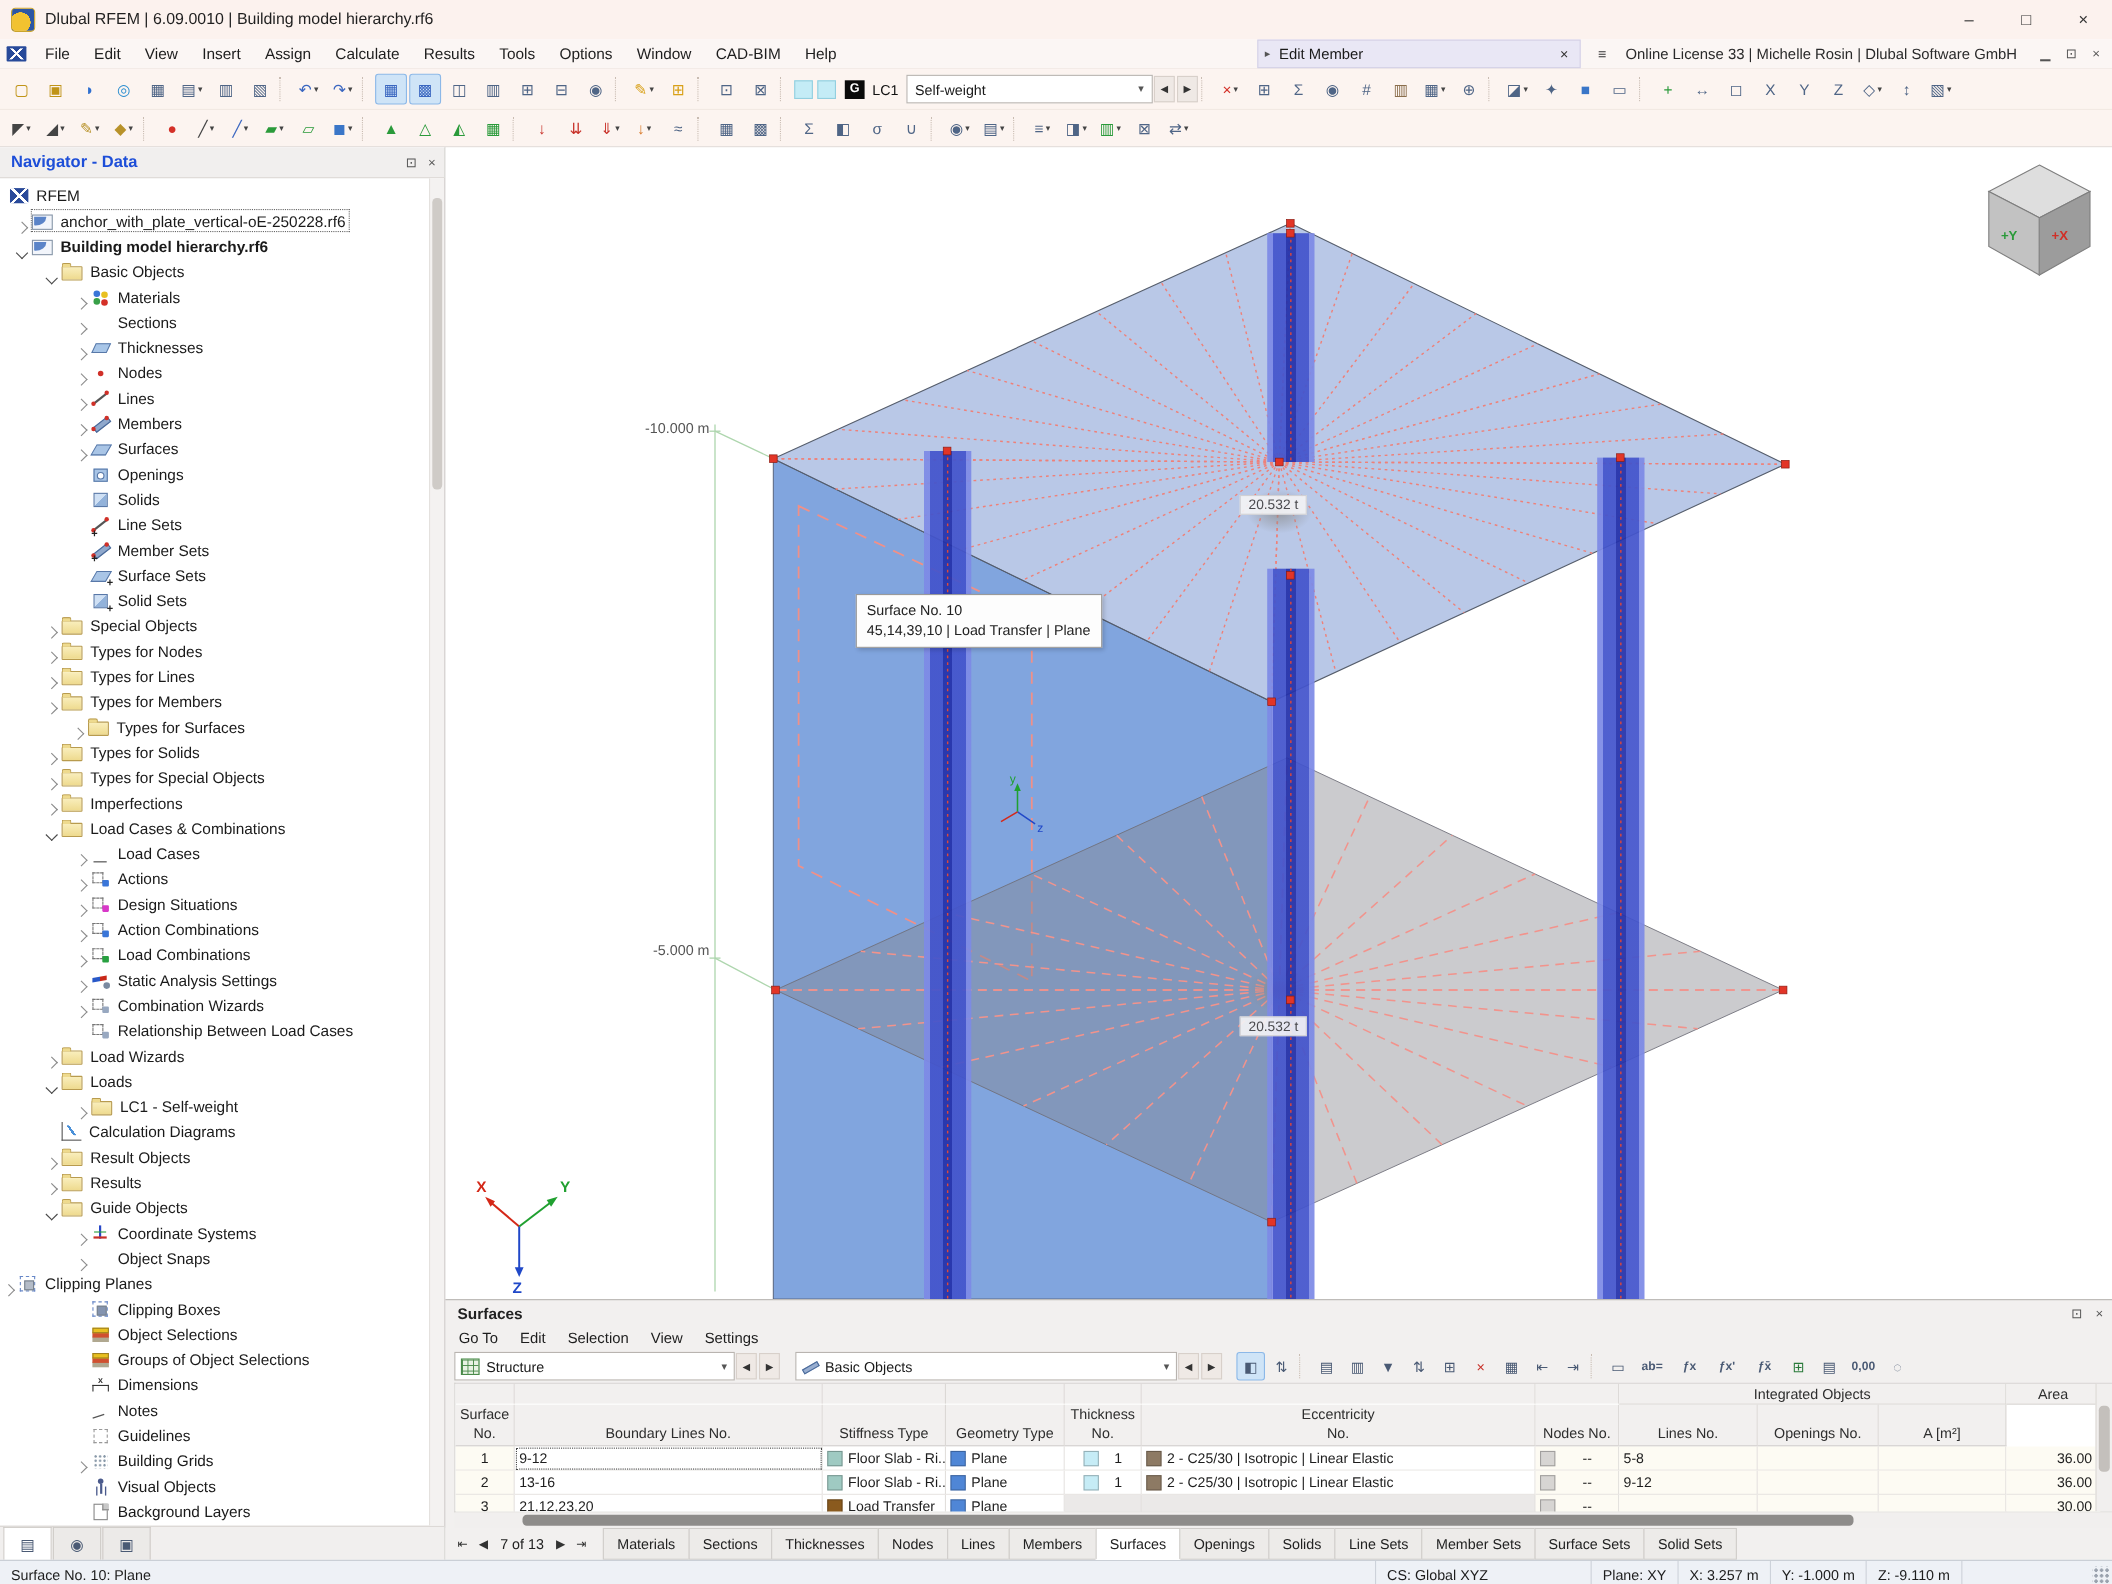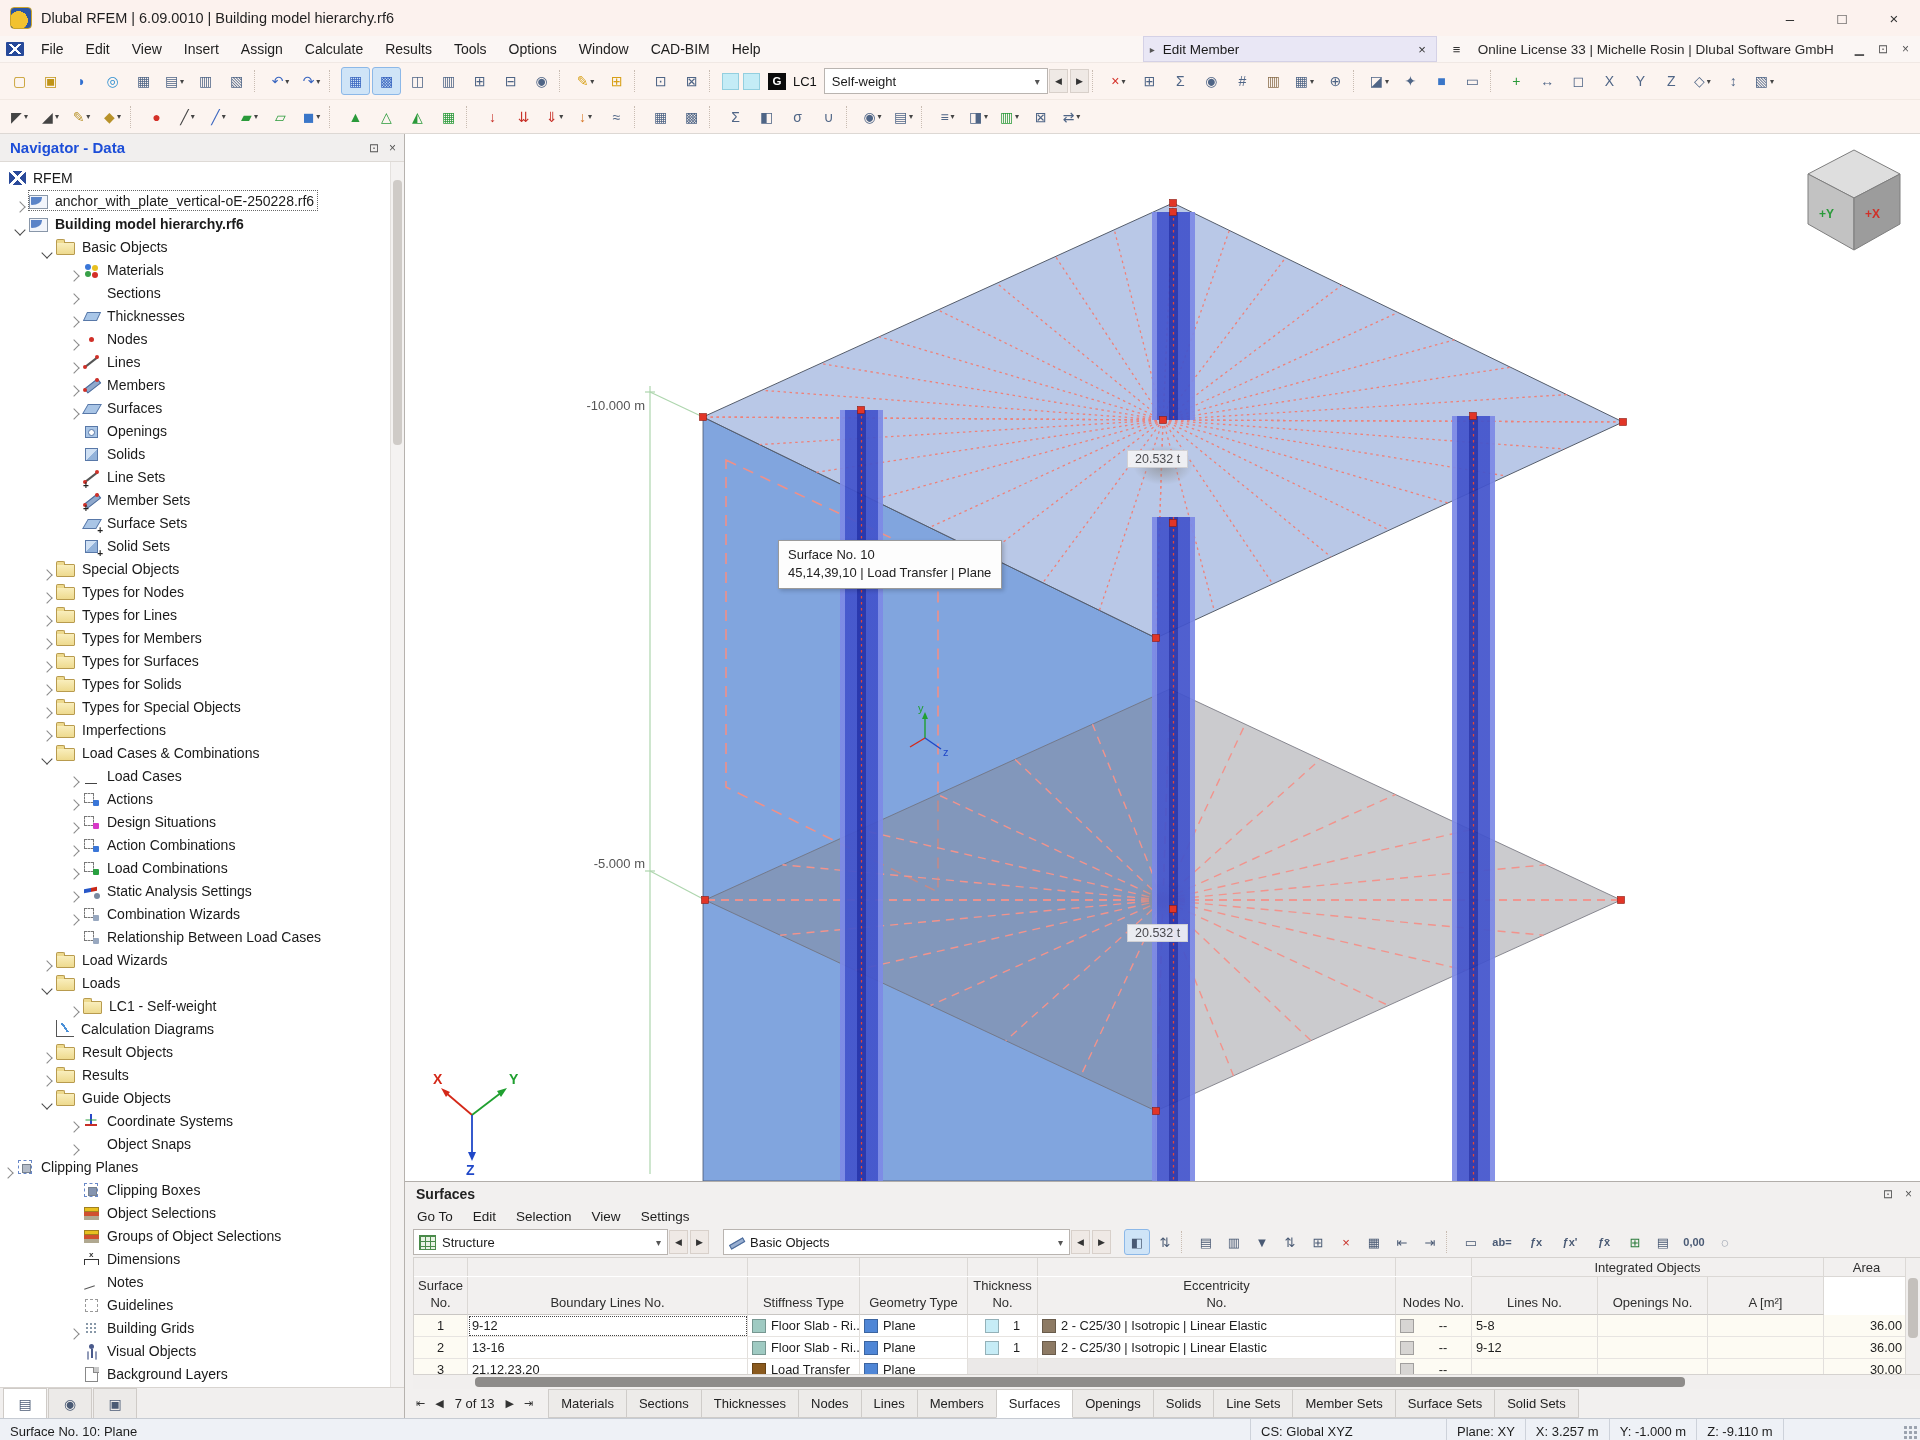--- a/index.html
+++ b/index.html
@@ -674,21 +674,21 @@
           </div>
           <div class="tree-row" style="padding-left: 39px;">
             <span class="chev-box">
               <span class="chev c"></span>
             </span>
             <span class="selwrap">
               <span class="ti ti-folder"></span>
               <span class="tree-label">Types for Members</span>
             </span>
           </div>
-          <div class="tree-row" style="padding-left: 39px;">
+          <div class="tree-row" style="padding-left: 39px; margin-left: 24px;">
             <span class="chev-box">
               <span class="chev c"></span>
             </span>
             <span class="selwrap">
               <span class="ti ti-folder"></span>
               <span class="tree-label">Types for Surfaces</span>
             </span>
           </div>
           <div class="tree-row" style="padding-left: 39px;">
             <span class="chev-box">
@@ -1115,21 +1115,21 @@
   </g>
             <g stroke="#7e7e7e" stroke-width="1">
     <polygon points="1449,16 1495,40 1449,64 1403,40" fill="#dedede"></polygon>
     <polygon points="1403,40 1449,64 1449,116 1403,90" fill="#c2c2c2"></polygon>
     <polygon points="1495,40 1449,64 1449,116 1495,90" fill="#9c9c9c"></polygon>
     <line x1="1449" y1="64" x2="1449" y2="116" stroke="#8a8a8a"></line>
     <text x="1414" y="84" fill="#2a9a3a" font-size="12" font-weight="bold" stroke="none">+Y</text>
     <text x="1460" y="84" fill="#d03028" font-size="12" font-weight="bold" stroke="none">+X</text>
   </g>
           </svg>
-        <div class="vp-label" style="left:138px;top:264px;width:102px;text-align:right;">-10.000 m</div>
+        <div class="vp-label" style="left:138px;top:248px;width:102px;text-align:right;">-10.000 m</div>
         <div class="vp-label" style="left:138px;top:722px;width:102px;text-align:right;">-5.000 m</div>
         <div class="load-label" style="left:722px;top:316px;">20.532 t</div>
         <div class="load-label" style="left:722px;top:790px;">20.532 t</div>
         <div class="tooltip">
           <div>Surface No. 10</div>
           <div>45,14,39,10 | Load Transfer | Plane</div>
         </div>
       </div>
 
       <div class="surfaces-panel">

